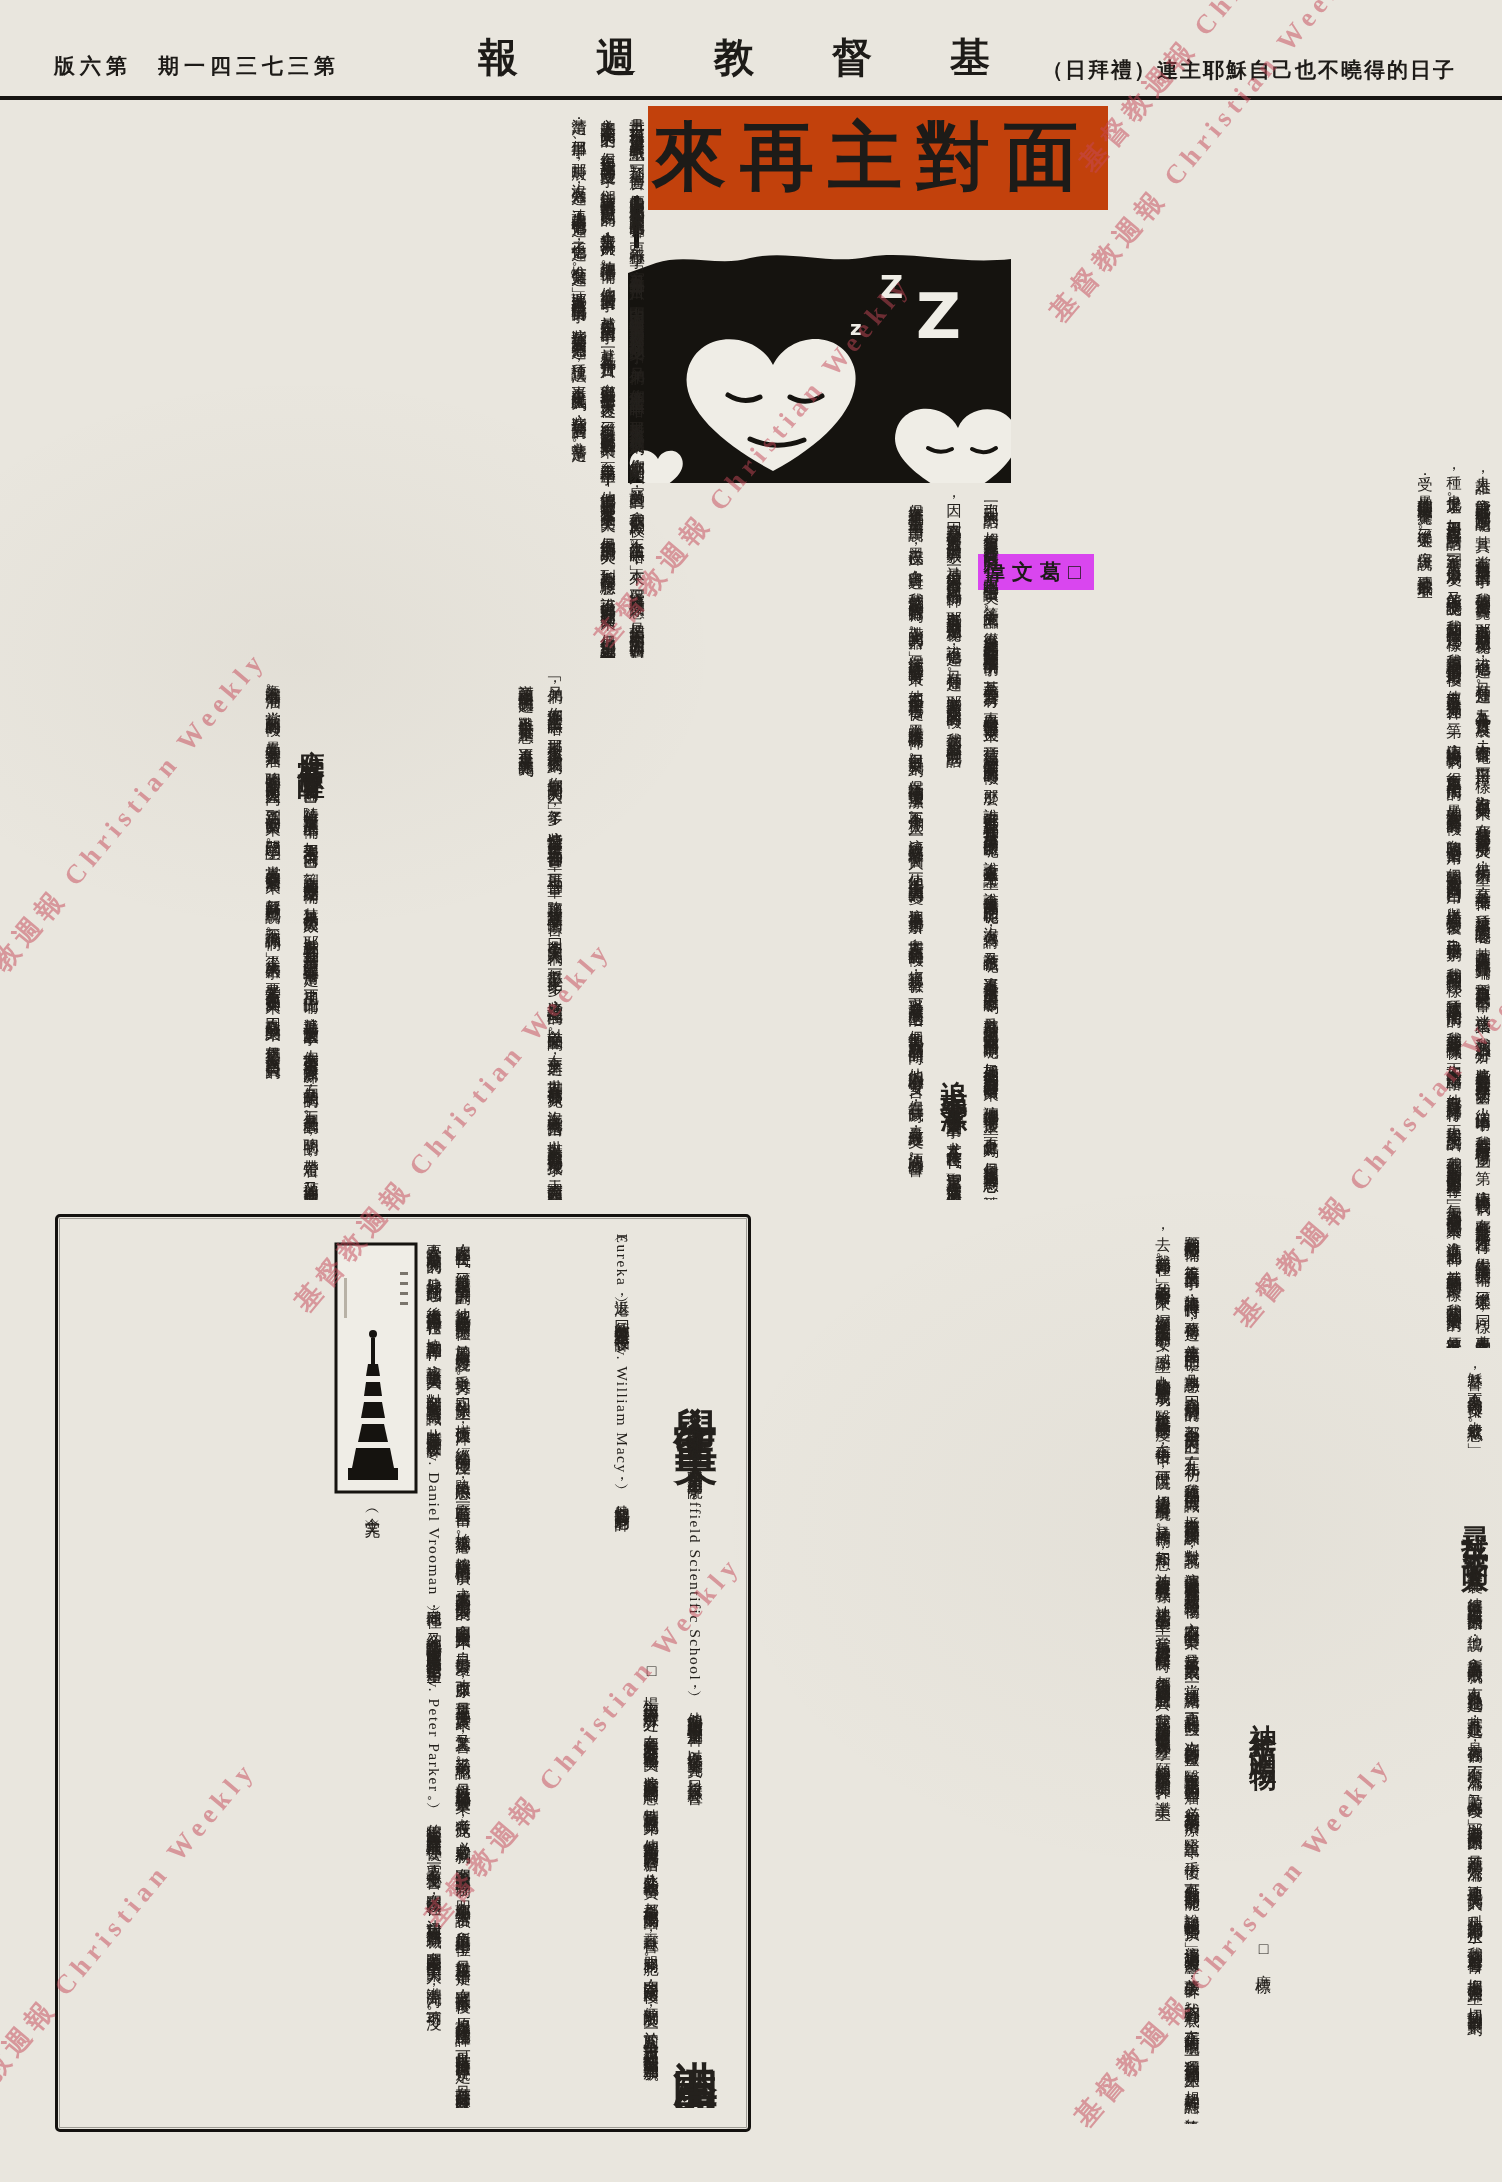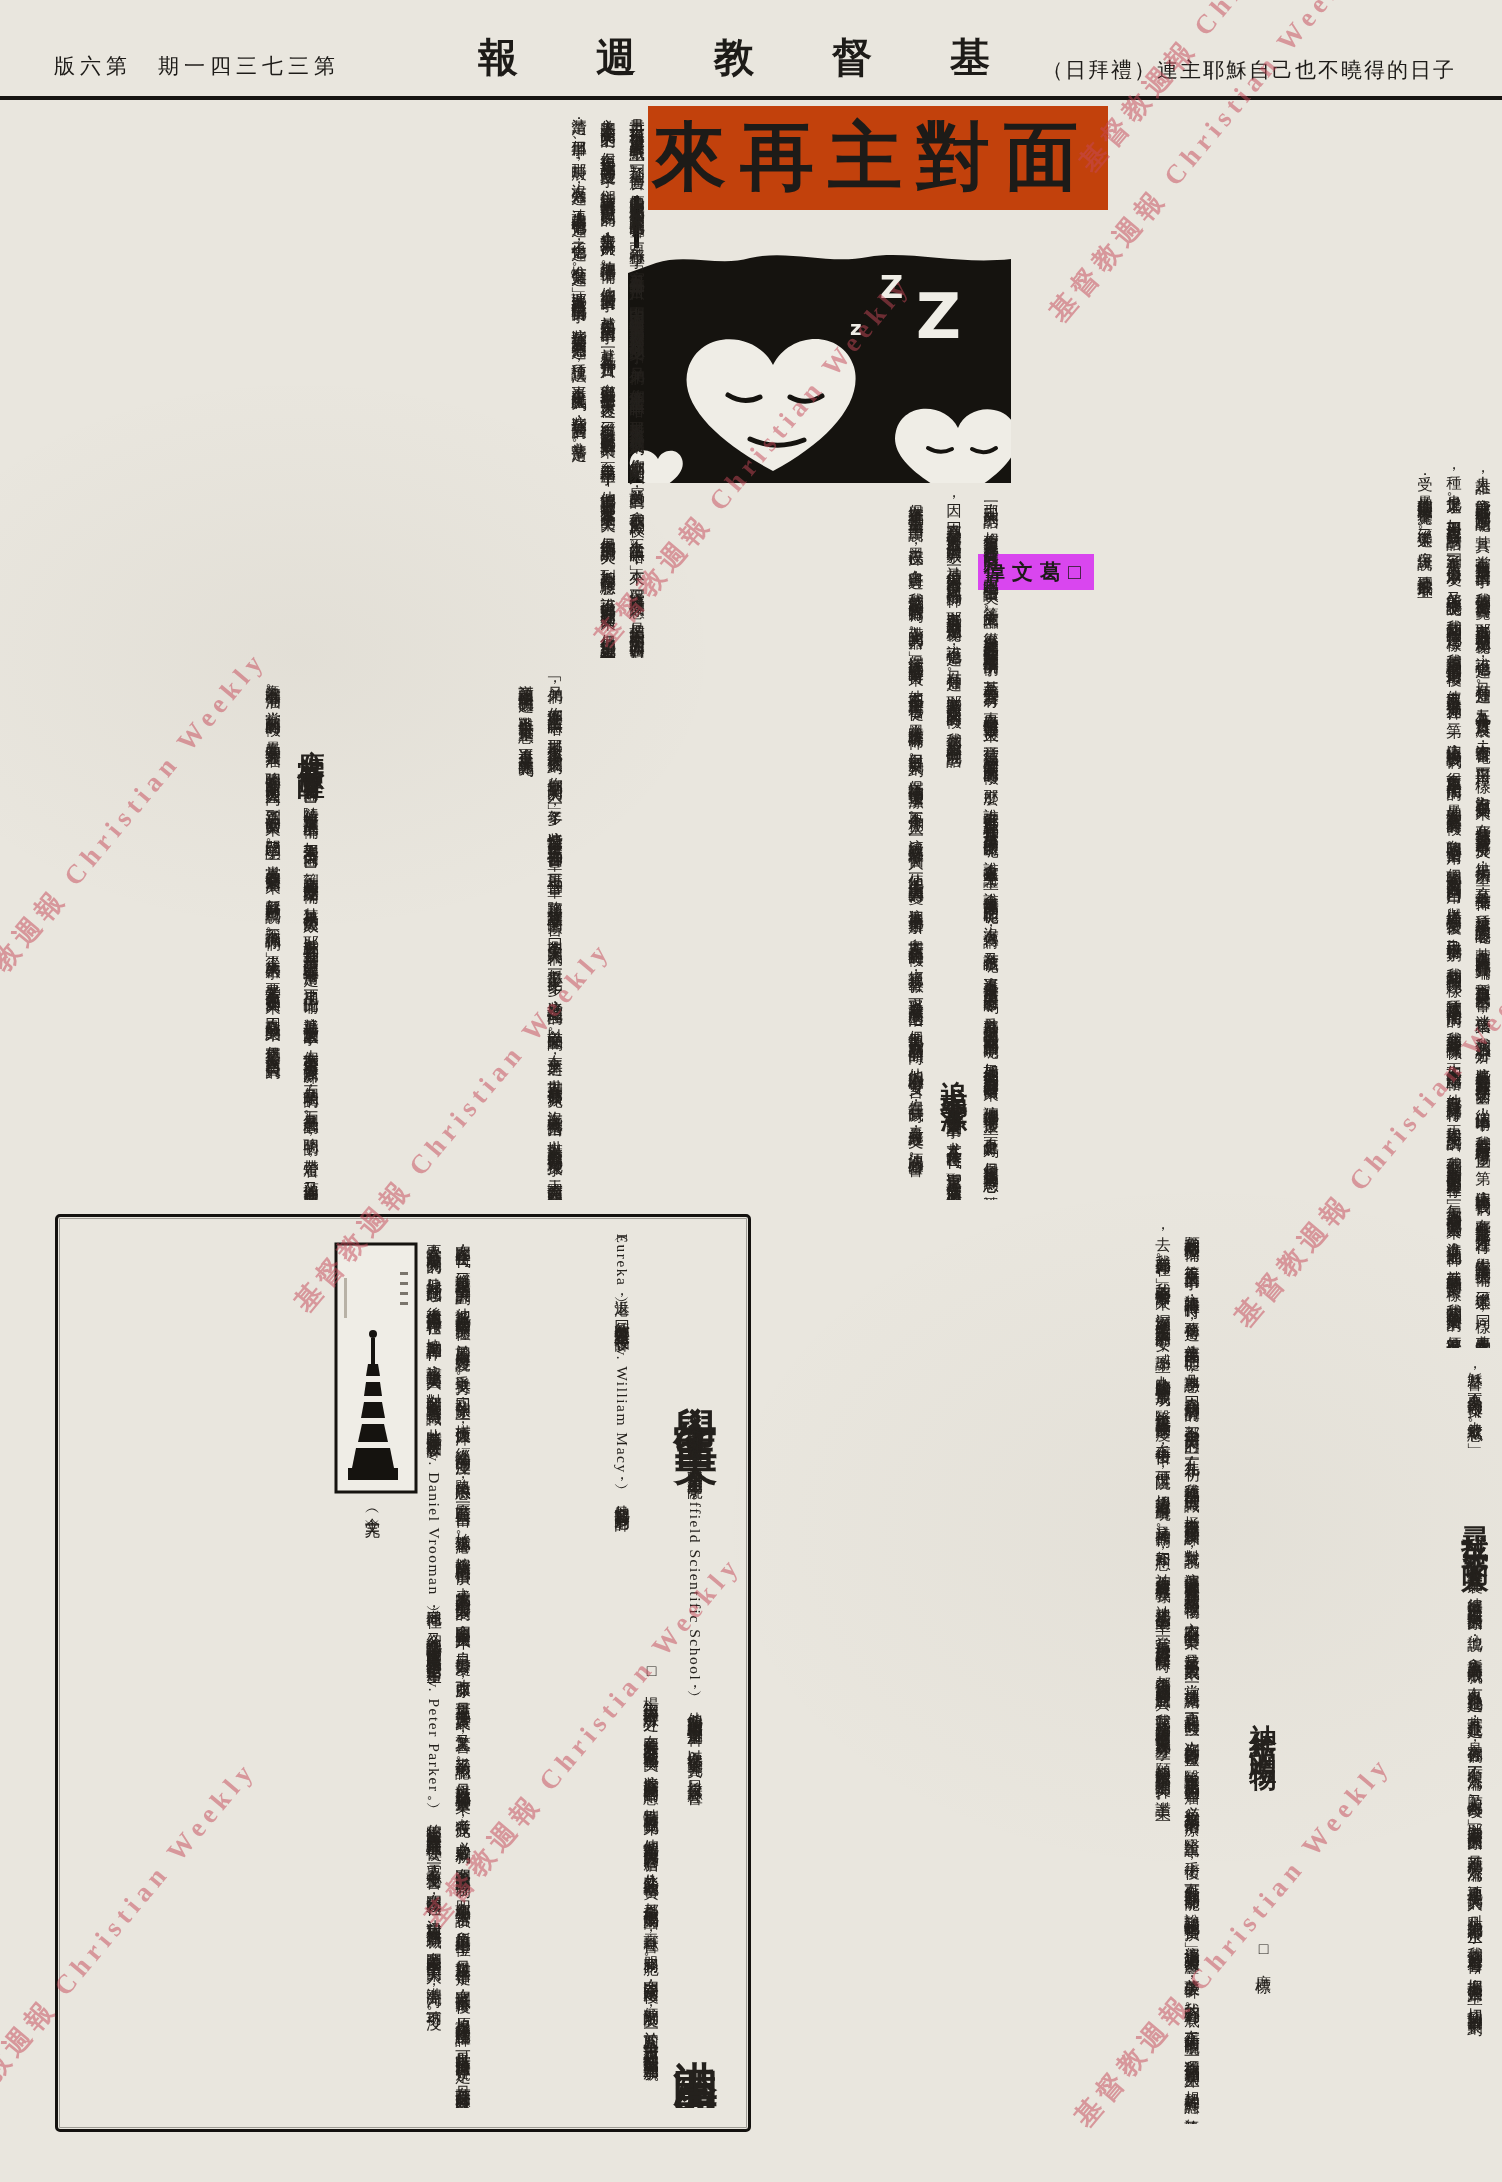--- a/index.html
+++ b/index.html
@@ -7,21 +7,21 @@
     width:1502px;height:2182px;position:relative;overflow:hidden;
     background:
       radial-gradient(ellipse 600px 400px at 20% 30%, rgba(120,110,90,.06), transparent 70%),
       radial-gradient(ellipse 700px 500px at 80% 70%, rgba(120,110,90,.05), transparent 70%),
       #e9e6de;
     font-family:"Liberation Serif","DejaVu Serif",serif;
     color:#1d1b18;
   }
   .abs{position:absolute;}
   
-  .hdr{font-weight:400;white-space:nowrap;}
+  .hdr{font-weight:700;white-space:nowrap;}
   .issue{left:54px;top:52px;font-size:21px;letter-spacing:5px;}
   .masthead{left:0;top:30px;width:1502px;text-align:center;font-size:40px;letter-spacing:34px;font-weight:700;}
   .dateline{left:1042px;top:56px;font-size:21px;letter-spacing:2px;}
   .toprule{left:0;top:96px;width:1502px;height:4px;background:#171512;}
   
   .v{
     writing-mode:vertical-rl;text-orientation:mixed;
     font-size:15.5px;line-height:29px;letter-spacing:1.5px;
     overflow:hidden;position:absolute;color:#24211d;
   }

